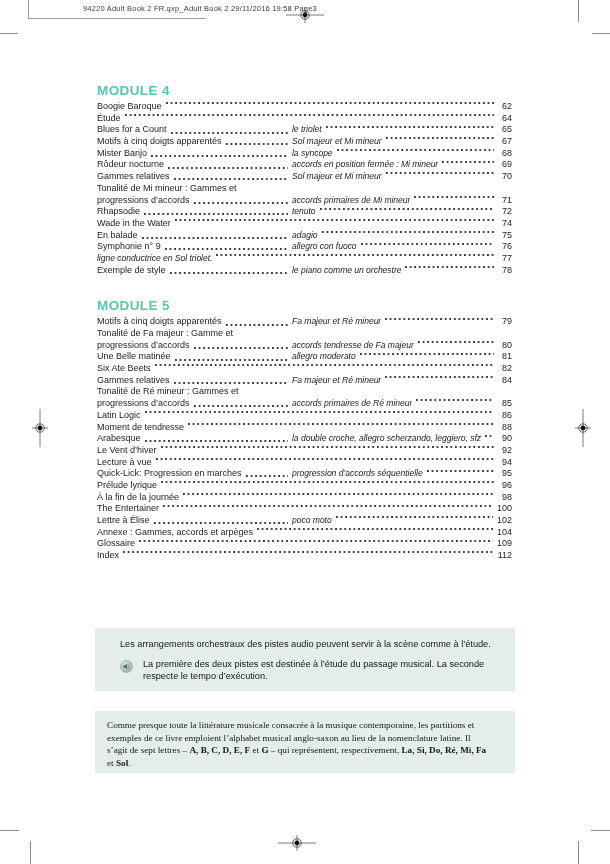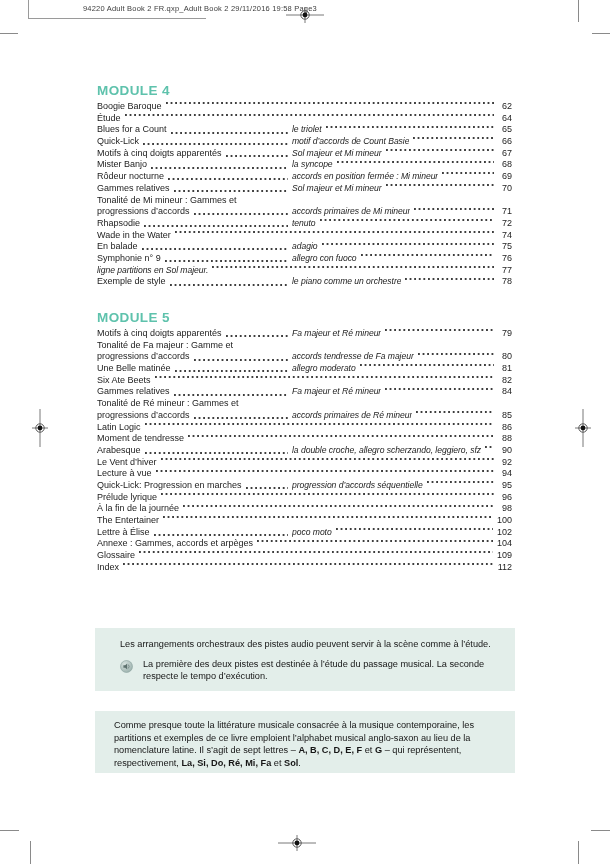--- a/index.html
+++ b/index.html
@@ -38,21 +38,21 @@
   .dots::after{content:"";position:absolute;left:1px;right:1px;bottom:2.5px;height:2px;
        background-image:radial-gradient(circle at 1px 1px,#3d3d3d 0.8px,rgba(0,0,0,0) 1px);
        background-size:4.6px 2px;background-repeat:repeat-x;}
   .sub{flex:0 1 auto;font-style:italic;font-size:8.6px;letter-spacing:-0.05px;
        overflow:hidden;min-width:0;}
   .pg{flex:0 0 auto;min-width:14px;text-align:right;}
 
   
   .notebox{position:absolute;left:95px;width:420px;background:var(--box-bg);}
   .notebox.first{top:628px;height:63px;padding:10px 7px 0 25px;}
-  .notebox.second{top:711px;height:62px;padding:8px 16px 0 19px;}
+  .notebox.second{top:711px;height:62px;padding:8px 16px 0 12px;font-family:Liberation Serif, serif;}
   .notebox .ntext{font-size:9.2px;line-height:12.6px;color:#161616;}
   .audio-row{display:flex;margin-top:7px;}
   .audio-badge{flex:0 0 auto;width:13px;height:13px;margin:2px 10px 0 0;}
   .audio-row .ntext{width:360px;}
   .alpha{width:384px;}
   .alpha b{font-weight:bold;}
 </style>
 </head>
 <body>
 
@@ -112,29 +112,20 @@
           <span class="leftcol">
             <span class="t">Blues for a Count</span>
             <span class="dots"></span>
           </span>
           <span class="sub">le triolet</span>
           <span class="dots"></span>
           <span class="pg">65</span>
         </div>
         <div class="row">
           <span class="leftcol">
-            <span class="t">Quick-Lick</span>
-            <span class="dots"></span>
-          </span>
-          <span class="sub">motif d’accords de Count Basie</span>
-          <span class="dots"></span>
-          <span class="pg">66</span>
-        </div>
-        <div class="row">
-          <span class="leftcol">
             <span class="t">Motifs à cinq doigts apparentés</span>
             <span class="dots"></span>
           </span>
           <span class="sub">Sol majeur et Mi mineur</span>
           <span class="dots"></span>
           <span class="pg">67</span>
         </div>
         <div class="row">
           <span class="leftcol">
             <span class="t">Mister Banjo</span>
@@ -200,21 +191,21 @@
         <div class="row">
           <span class="leftcol">
             <span class="t">Symphonie n° 9</span>
             <span class="dots"></span>
           </span>
           <span class="sub">allegro con fuoco</span>
           <span class="dots"></span>
           <span class="pg">76</span>
         </div>
         <div class="row">
-          <span class="sub">ligne partitions en Sol majeur.</span>
+          <span class="sub">ligne conductrice en Sol triolet.</span>
           <span class="dots"></span>
           <span class="pg">77</span>
         </div>
         <div class="row">
           <span class="leftcol">
             <span class="t">Exemple de style</span>
             <span class="dots"></span>
           </span>
           <span class="sub">le piano comme un orchestre</span>
           <span class="dots"></span>

